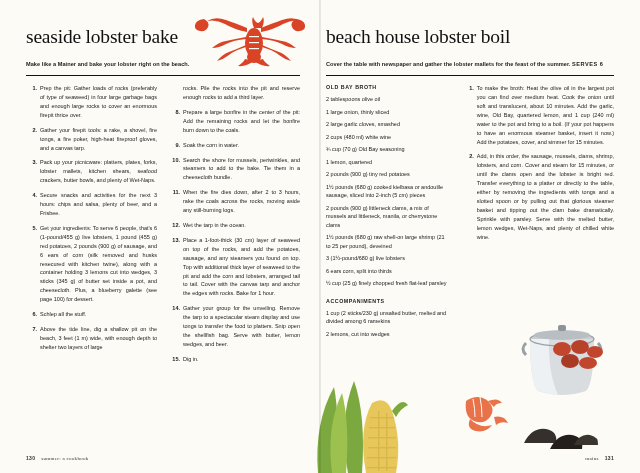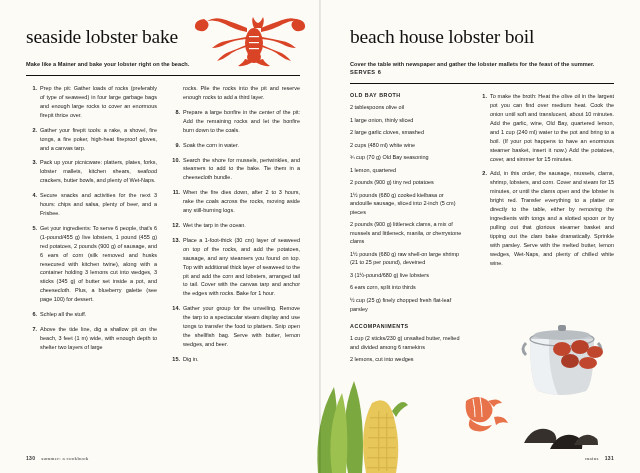--- a/index.html
+++ b/index.html
@@ -7,21 +7,21 @@
     width:640px;height:473px;
     background:#fdfbf6;
     font-family:"Liberation Sans", sans-serif;
     color:#1b1b1b;
     overflow:hidden;
     position:relative;
   }
   .spread{display:flex;width:640px;height:473px;position:relative;}
   .page{position:relative;box-sizing:border-box;height:473px;}
   .page.left{width:320px;padding:26px 20px 18px 26px;background:#fdfbf6;border-radius:26px;}
-  .page.right{width:320px;padding:26px 26px 18px 30px;background:#fdfbf6;}
+  .page.right{width:320px;padding:26px 26px 18px 6px;background:#fdfbf6;}
   .gutter{position:absolute;left:319px;top:0;width:2px;height:473px;
     background:linear-gradient(to right,rgba(0,0,0,0.07),rgba(0,0,0,0.12),rgba(0,0,0,0.04));}
   h1.title{
     font-family:"Liberation Serif", serif;
     font-weight:400;
     font-size:19.5px;
     letter-spacing:-0.2px;
     margin:0 0 12px 0;
     color:#111;
   }

